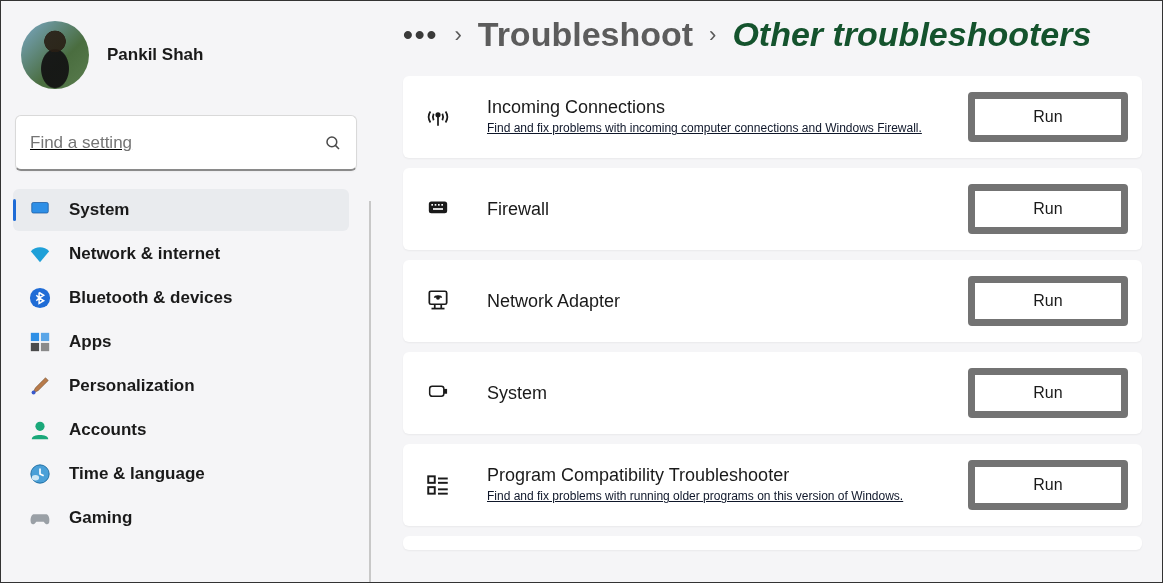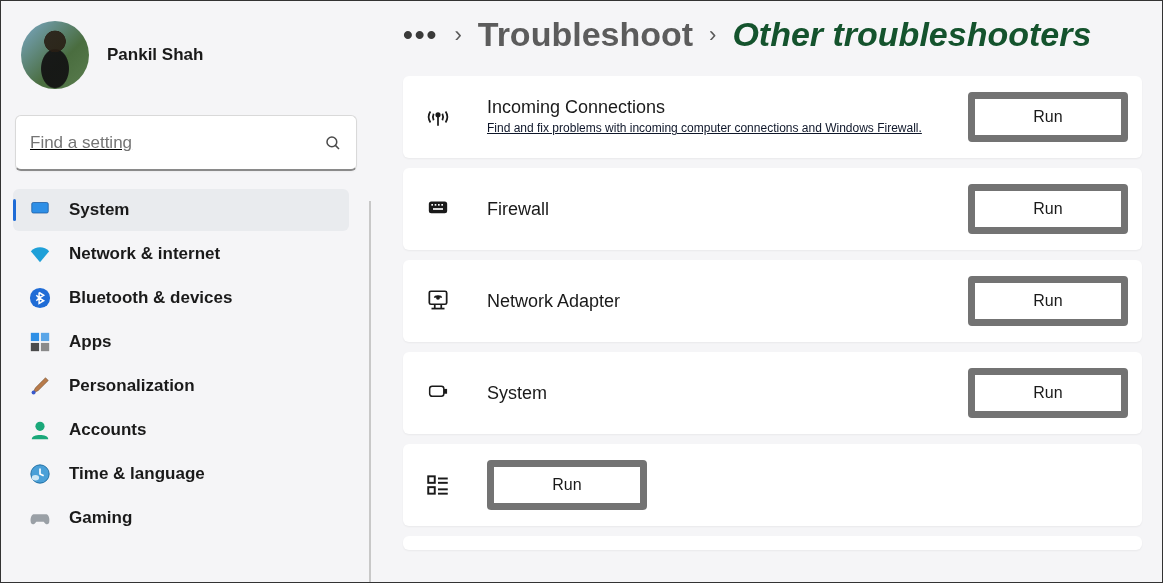--- a/index.html
+++ b/index.html
@@ -328,19 +328,23 @@
         <span class="card-icon">
           <svg viewBox="0 0 24 24" width="26" height="26" fill="none" stroke="currentColor" stroke-width="1.8">
               <rect x="3" y="4" width="6" height="6"></rect>
               <rect x="3" y="14" width="6" height="6"></rect>
               <line x1="12" y1="6" x2="21" y2="6"></line>
               <line x1="12" y1="10" x2="21" y2="10"></line>
               <line x1="12" y1="16" x2="21" y2="16"></line>
               <line x1="12" y1="20" x2="21" y2="20"></line>
             </svg>
         </span>
+        <div class="card-text">
+          <div class="card-title">Program Compatibility Troubleshooter</div>
+          <div class="card-desc">Find and fix problems with running older programs on this version of Windows.</div>
+        </div>
         <button class="run-btn">Run</button>
       </div>
 
       <div class="stub-card"></div>
     </div>
   </main>
 </div>
 
 </body></html>

